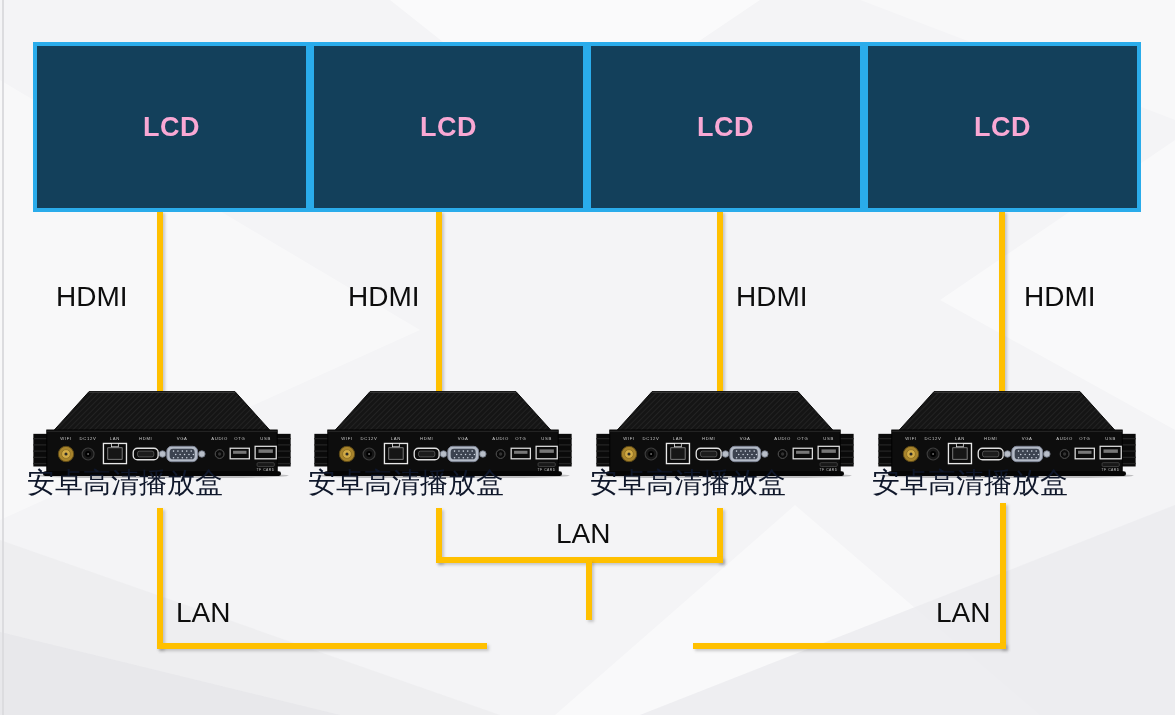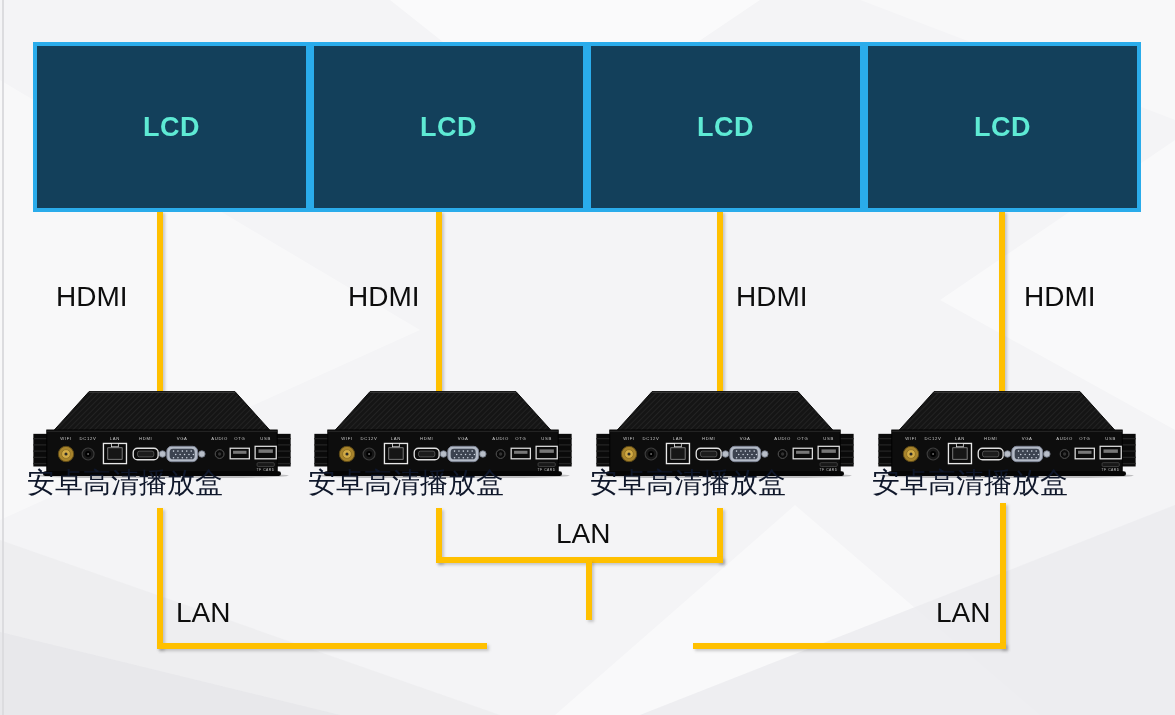--- a/index.html
+++ b/index.html
@@ -10,21 +10,21 @@
   }
   .facets{position:absolute;inset:0;z-index:0;}
   .edge-line{position:absolute;left:2px;top:0;width:2px;height:715px;background:#dcdcdf;z-index:1;}
 
   
   .lcd-row{position:absolute;left:33px;top:42px;width:1108px;height:170px;display:flex;z-index:3;}
   .lcd{
     flex:1 1 0;background:#13405b;border:4px solid #2aaceb;
     display:flex;align-items:center;justify-content:center;
   }
-  .lcd span{color:#5eead4;font-size:27px;font-weight:600;letter-spacing:.5px;}
+  .lcd span{color:#f9a8d4;font-size:27px;font-weight:600;letter-spacing:.5px;}
 
   
   .cable{position:absolute;background:#ffc000;z-index:2;box-shadow:2px 2px 3px rgba(90,90,90,.30);}
   .cable.v{width:6px;}
   .cable.h{height:6px;}
 
   .conn-label{position:absolute;color:#0d0d0d;font-size:28px;z-index:4;white-space:nowrap;}
 
   
   .device{position:absolute;width:270px;z-index:3;text-align:center;}

